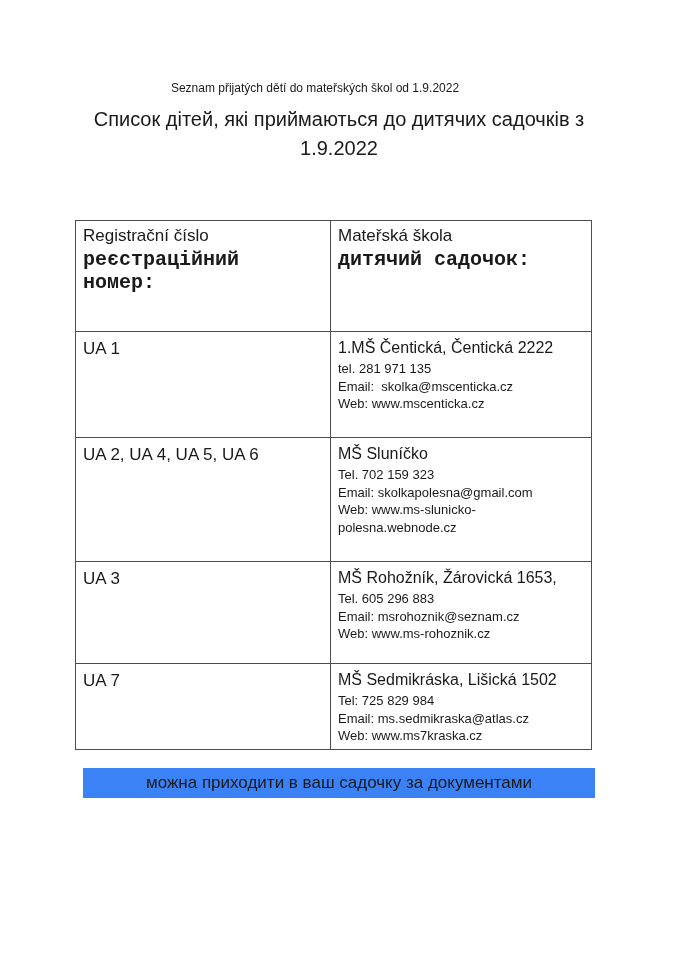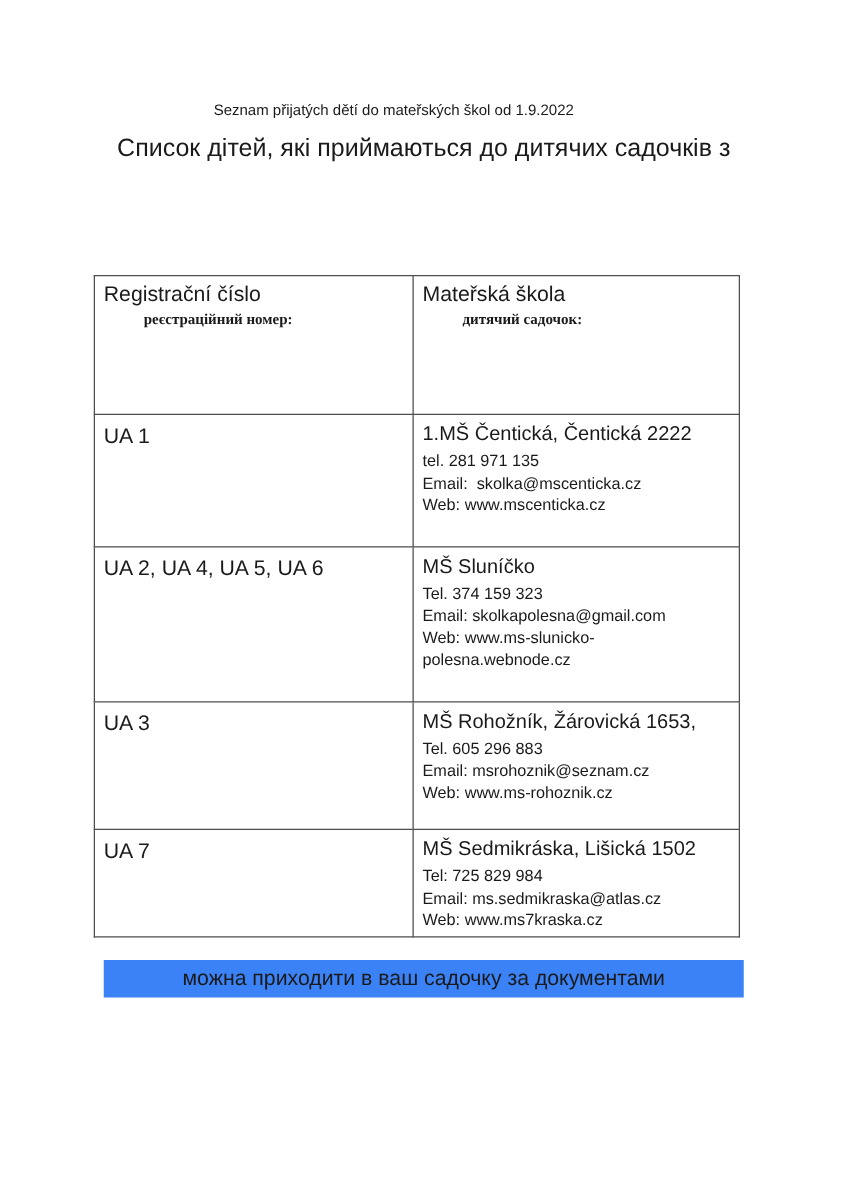--- a/index.html
+++ b/index.html
@@ -28,40 +28,41 @@
     vertical-align:top;
     padding:5px 12px 4px 7px;
   }
   tr.r-head { height:111px; }
   tr.r1 { height:106px; }
   tr.r2 { height:124px; }
   tr.r3 { height:102px; }
   tr.r4 { height:83px; }
   .cs-head { font-size:17px; }
   .uk-head {
-    font-family:Liberation Serif, serif;
-    font-weight:bold; font-size:12px; margin-top:2px;margin-left:32px;
+    font-family:Liberation Mono, monospace;
+    font-weight:bold; font-size:20px; margin-top:2px;
   }
   .reg { font-size:17px; padding-top:2px; }
   .name { font-size:16px; line-height:21px; white-space:pre-wrap; margin-bottom:2px; }
   .detail { font-size:13px; line-height:17.5px; white-space:pre-wrap; }
   .b { font-weight:normal; }
   .footer-note {
     position:absolute; left:83px; top:768px; width:512px; height:30px;
     background:#3b82f6;
     text-align:center; font-size:17px; line-height:30px;
   }
 </style>
 </head>
 <body>
 
 <div class="header-small">Seznam přijatých dětí do mateřských škol od 1.9.2022</div>
 
 <div class="title">
   <div>Список дітей, які приймаються до дитячих садочків з</div>
+  <div>1.9.2022</div>
 </div>
 
 <table class="schools-table">
   <colgroup>
       <col style="width:255px">
       <col style="width:261px">
     </colgroup>
 
   <tbody>
       <tr class="r-head">
@@ -86,21 +87,21 @@
       <div class="detail"><span class="b">Web:</span><span> www.mscenticka.cz</span></div>
     </td>
   </tr>
 
   <tr class="r2">
     <td>
       <div class="reg">UA 2, UA 4, UA 5, UA 6</div>
     </td>
     <td>
       <div class="name"><span class="b">MŠ Sluníčko</span><span></span></div>
-      <div class="detail"><span class="b">Tel</span><span>. 374 159 323</span></div>
+      <div class="detail"><span class="b">Tel</span><span>. 702 159 323</span></div>
       <div class="detail"><span class="b">Email:</span><span> skolkapolesna@gmail.com</span></div>
       <div class="detail"><span class="b">Web:</span><span> www.ms-slunicko-polesna.webnode.cz</span></div>
     </td>
   </tr>
 
   <tr class="r3">
     <td>
       <div class="reg">UA 3</div>
     </td>
     <td>

